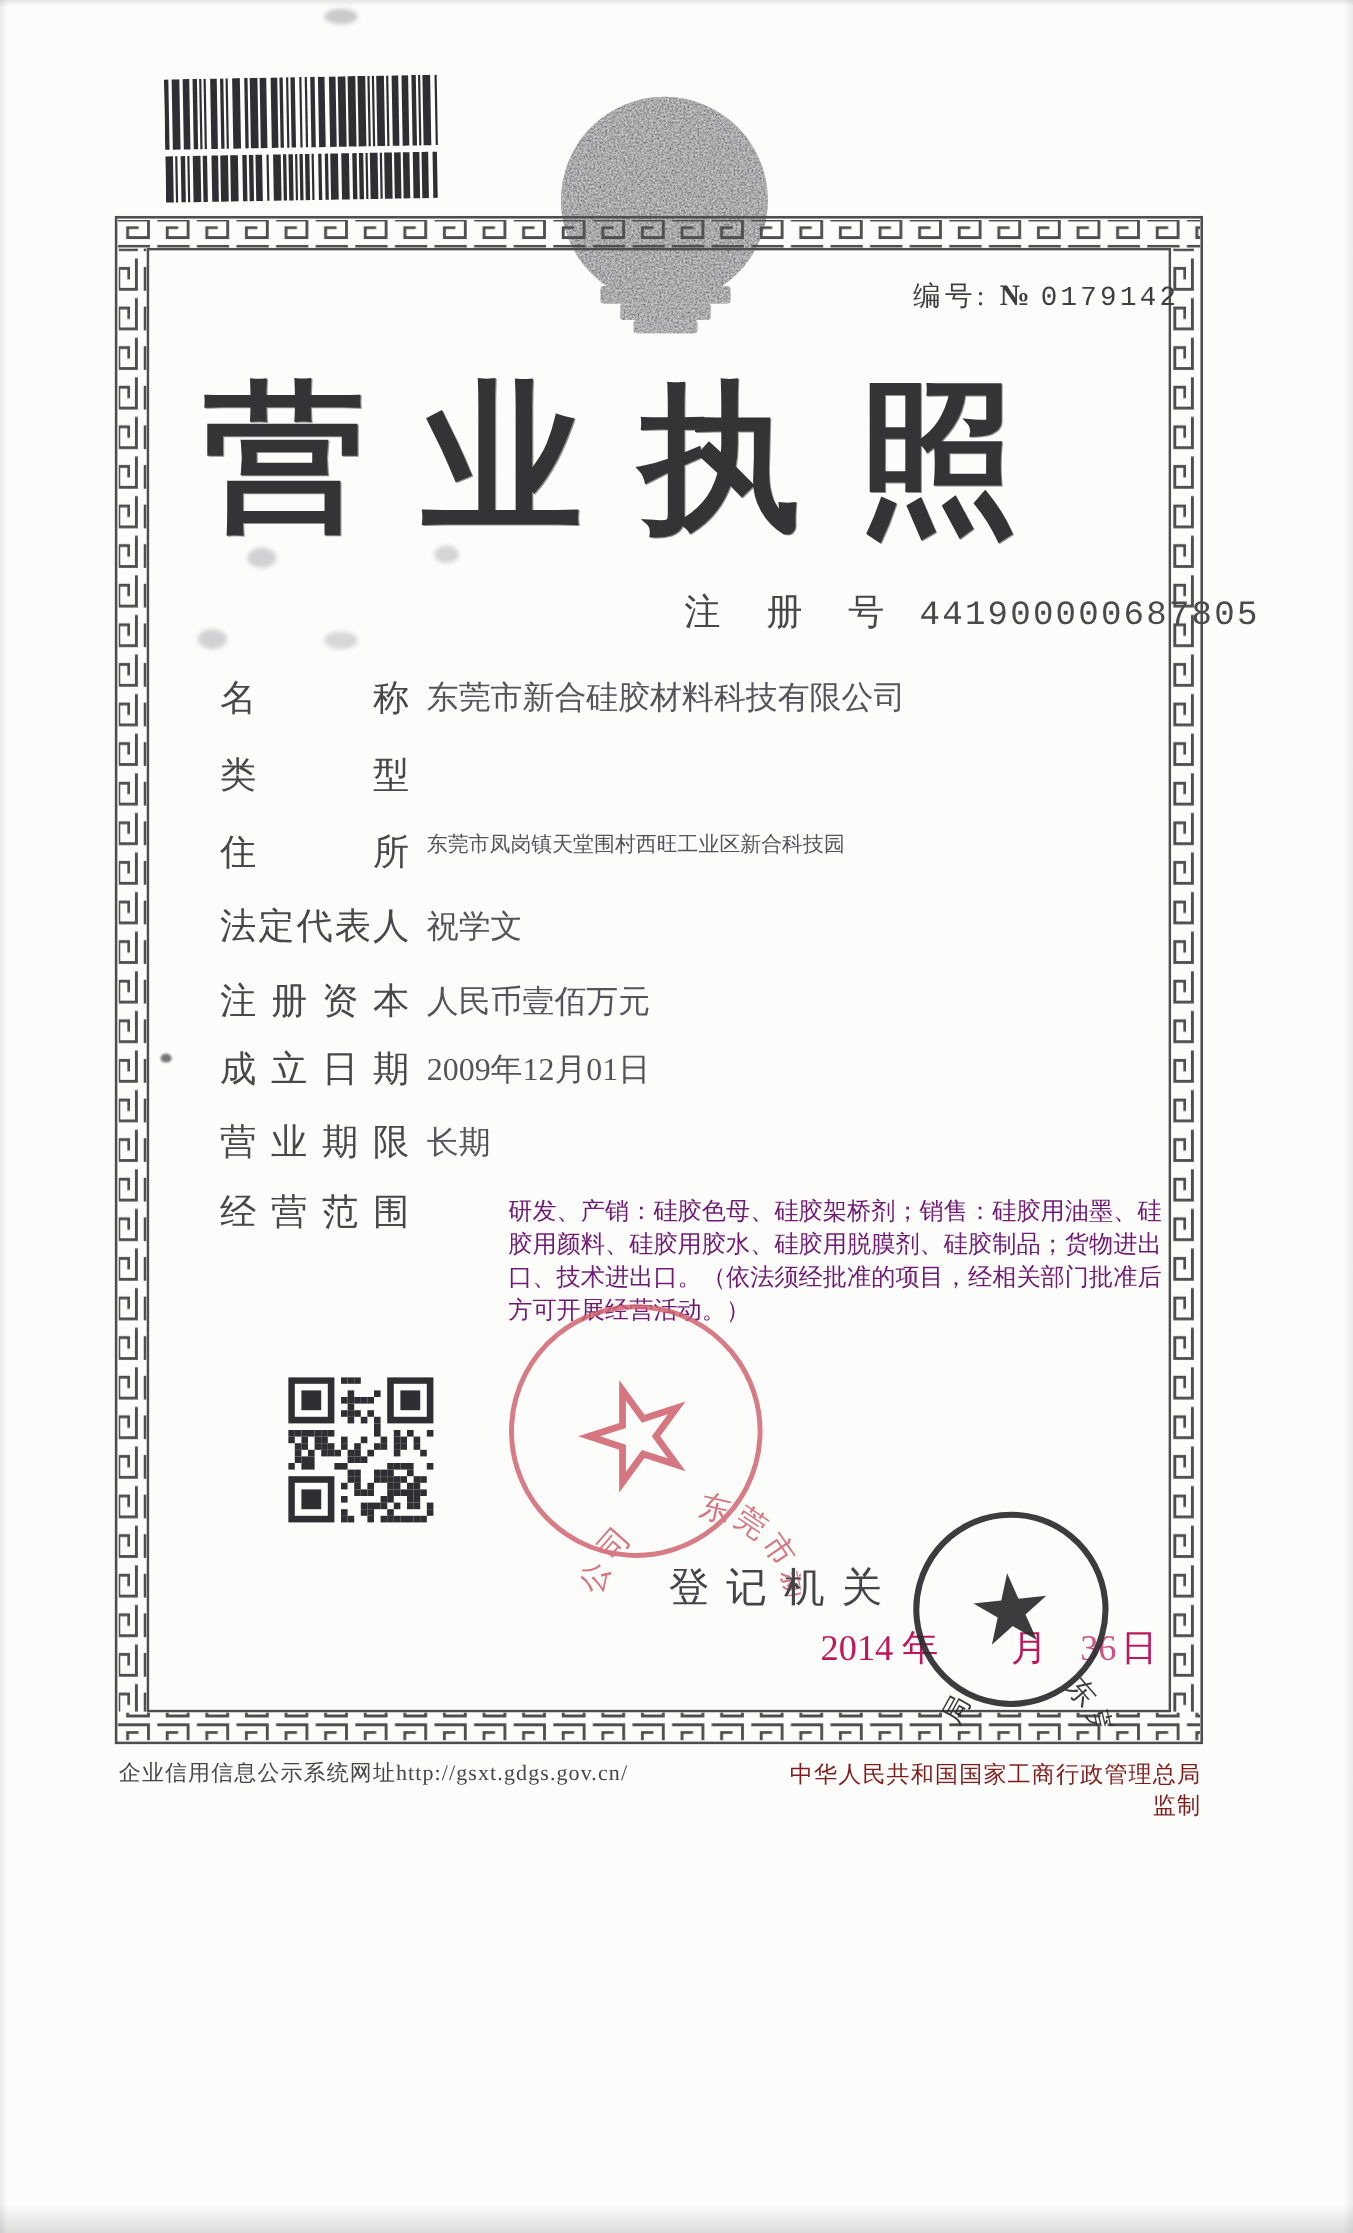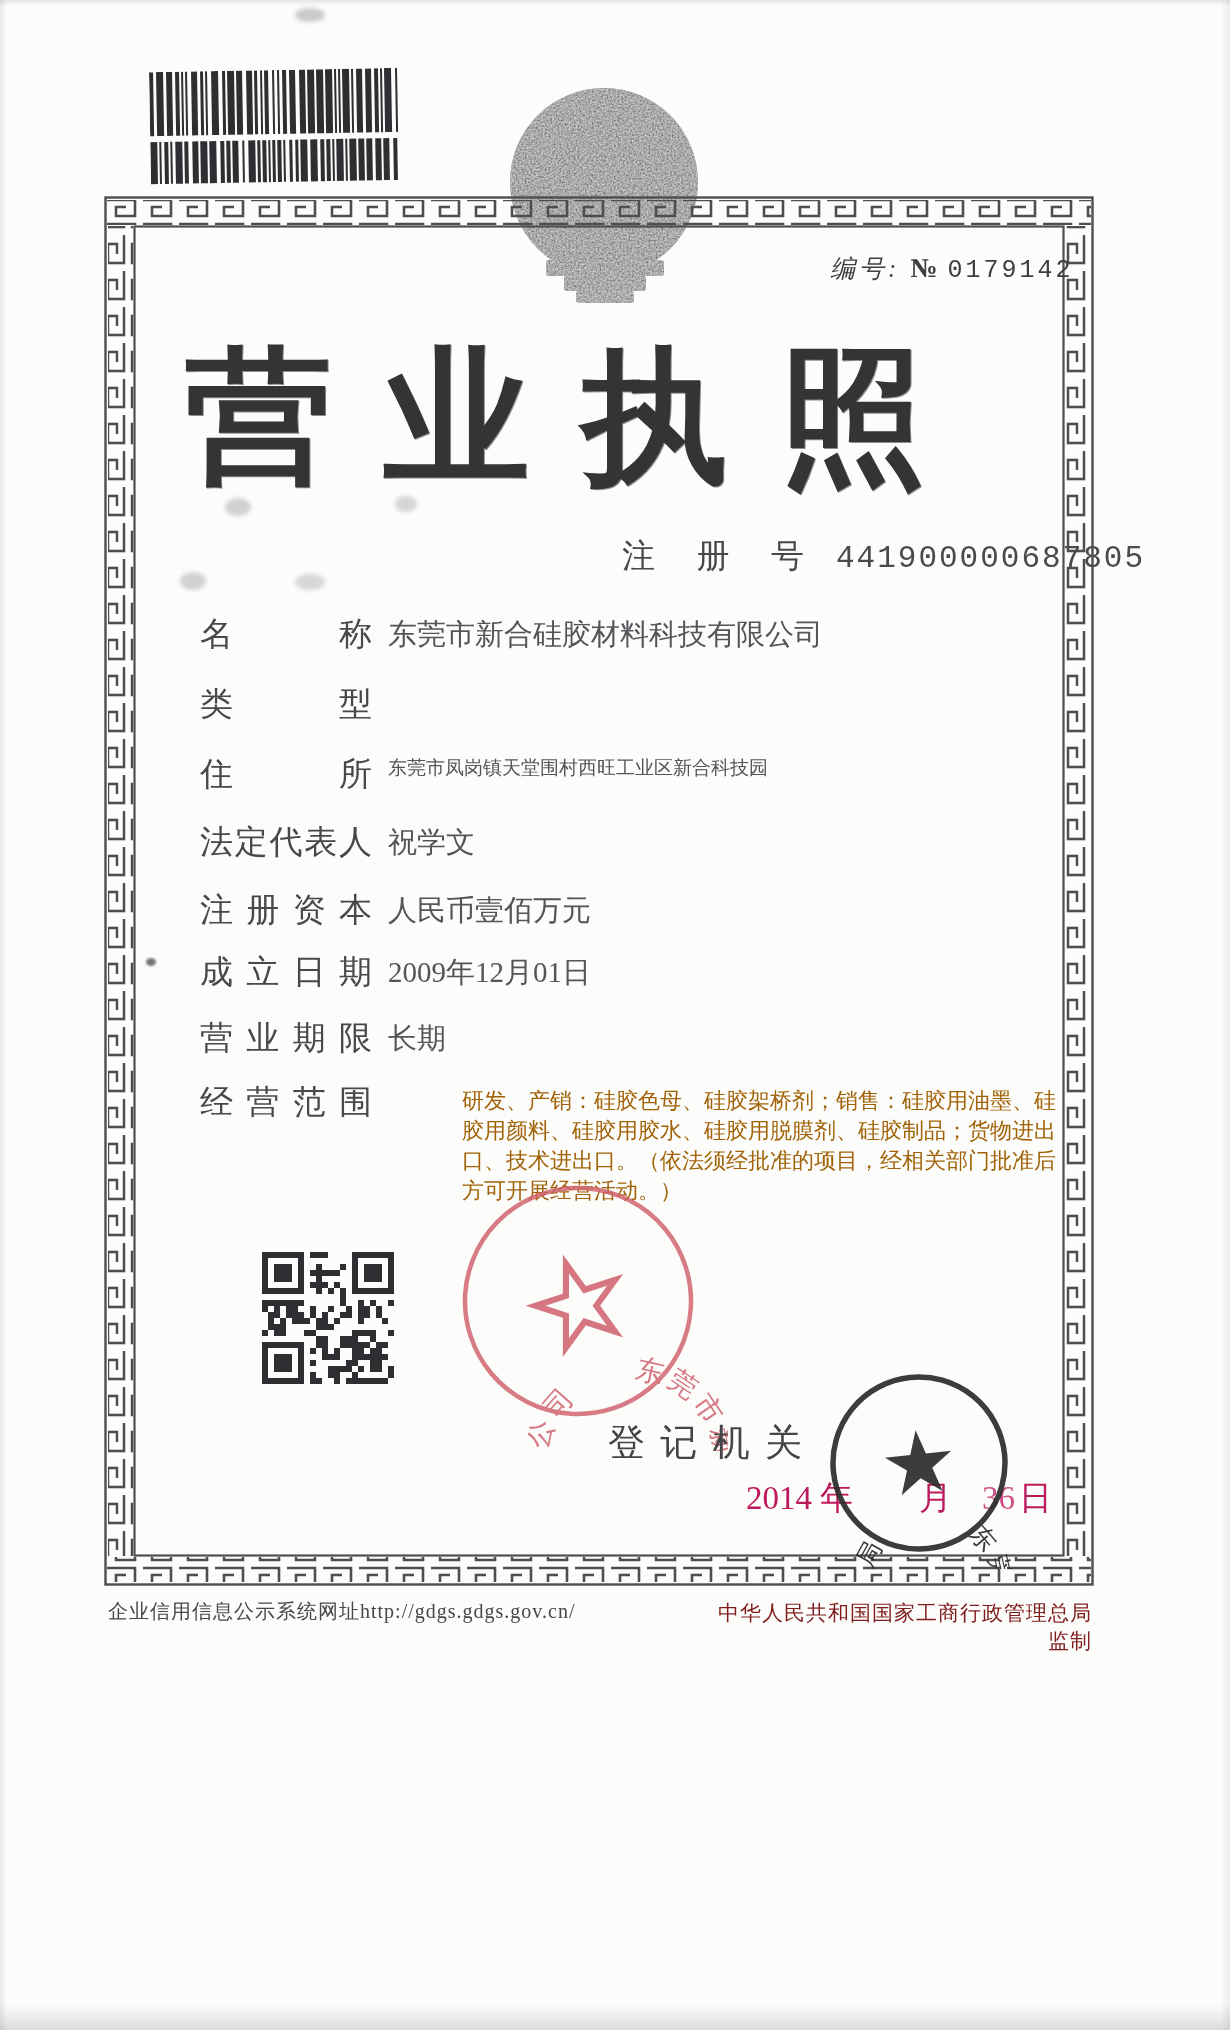--- a/index.html
+++ b/index.html
@@ -7,38 +7,38 @@
         font-family:"Liberation Serif",serif;color:#4a4a4c;}
   .abs{position:absolute;}
   
   #edge-top{left:0;top:0;width:100%;height:6px;background:linear-gradient(to bottom,rgba(90,90,95,.14),transparent);}
   #edge-left{left:0;top:0;width:7px;height:100%;background:linear-gradient(to right,rgba(90,90,95,.12),transparent);}
   #edge-bottom{left:0;bottom:0;width:100%;height:26px;background:linear-gradient(to top,rgba(90,90,95,.20),transparent);}
   #edge-right{right:0;top:0;width:9px;height:100%;background:linear-gradient(to left,rgba(90,90,95,.10),transparent);}
   .smudge{border-radius:50%;filter:blur(2px);pointer-events:none;}
   
   #serial-line{left:830px;top:252px;display:flex;align-items:baseline;gap:10px;color:#3e3e41;}
-  #serial-label{font-size:25px;letter-spacing:4px;font-style:italic;}
+  #serial-label{font-size:25px;letter-spacing:4px;}
   #serial-no-symbol{font-size:27px;font-weight:bold;}
   #serial-number{font-family:"Liberation Mono",monospace;font-size:25px;letter-spacing:3px;}
   
   #license-title{left:104px;top:336px;width:903px;text-align:center;
     font-family:"DejaVu Sans",sans-serif;font-weight:900;font-size:146px;line-height:160px;
     letter-spacing:52px;padding-left:52px;box-sizing:border-box;color:#343437;
     text-shadow:1px 1px 0 rgba(52,52,55,.55);}
   
   #reg-line{left:622px;top:534px;display:flex;align-items:baseline;}
   #reg-label{width:182px;font-size:33px;color:#47474a;}
   #reg-number{margin-left:32px;font-size:31px;letter-spacing:2px;color:#4a4a4d;font-family:Liberation Mono, monospace;}
   
   .row{position:absolute;left:200px;display:flex;align-items:flex-start;}
   .flabel{width:172px;font-size:33px;color:#48484b;flex-shrink:0;}
   .fvalue{margin-left:16px;font-size:29px;color:#54545a;padding-top:3px;white-space:nowrap;}
   .fvalue.scope{margin-left:90px;width:614px;font-size:22px;line-height:30px;white-space:normal;
-    padding-top:6px;color:#a16207;font-weight:500;}
+    padding-top:6px;color:#701a75;font-weight:500;}
   .spread{display:flex;justify-content:space-between;}
   
   #registry-line{left:608px;top:1418px;width:194px;font-size:37px;color:#454549;}
   #date-line{left:746px;top:1476px;font-size:33px;color:#be185d;display:flex;align-items:baseline;text-align:right;}
   #date-month-unit{margin-left:66px;}
   #date-day{margin-left:30px;opacity:.75;}
   
   #footer-left{left:108px;top:1598px;font-size:20px;letter-spacing:1px;color:#47474a;}
   #footer-right{left:700px;top:1599px;width:392px;text-align:right;font-size:21px;letter-spacing:1px;color:#7f1d1d;}
   svg{display:block;}
@@ -449,16 +449,16 @@
       <g transform="rotate(-6 106 106)" opacity="0.92">
         <circle cx="106" cy="106" r="86" fill="none" stroke="#2c2c2e" stroke-width="5.5"></circle>
         <text font-family="Liberation Serif, serif" font-size="25" letter-spacing="5" fill="#2c2c2e">
           <textPath href="#ringRegistry" startOffset="50%" text-anchor="middle">东莞市工商行政管理局</textPath>
         </text>
         <path d="M0,-1 L0.2246,-0.309 L0.9511,-0.309 L0.3633,0.118 L0.5878,0.809 L0,0.382 L-0.5878,0.809 L-0.3633,0.118 L-0.9511,-0.309 L-0.2246,-0.309 Z" transform="translate(106,108) scale(35)" fill="#2c2c2e"></path>
       </g>
     </svg>
   </div>
 
-  <div class="abs" id="footer-left">企业信用信息公示系统网址http://gdgs.gdgs.gov.cn/</div>
+  <div class="abs" id="footer-left">企业信用信息公示系统网址http://gsxt.gdgs.gov.cn/</div>
   <div class="abs" id="footer-right">中华人民共和国国家工商行政管理总局监制</div>
 
 </div>
 
 </body></html>

